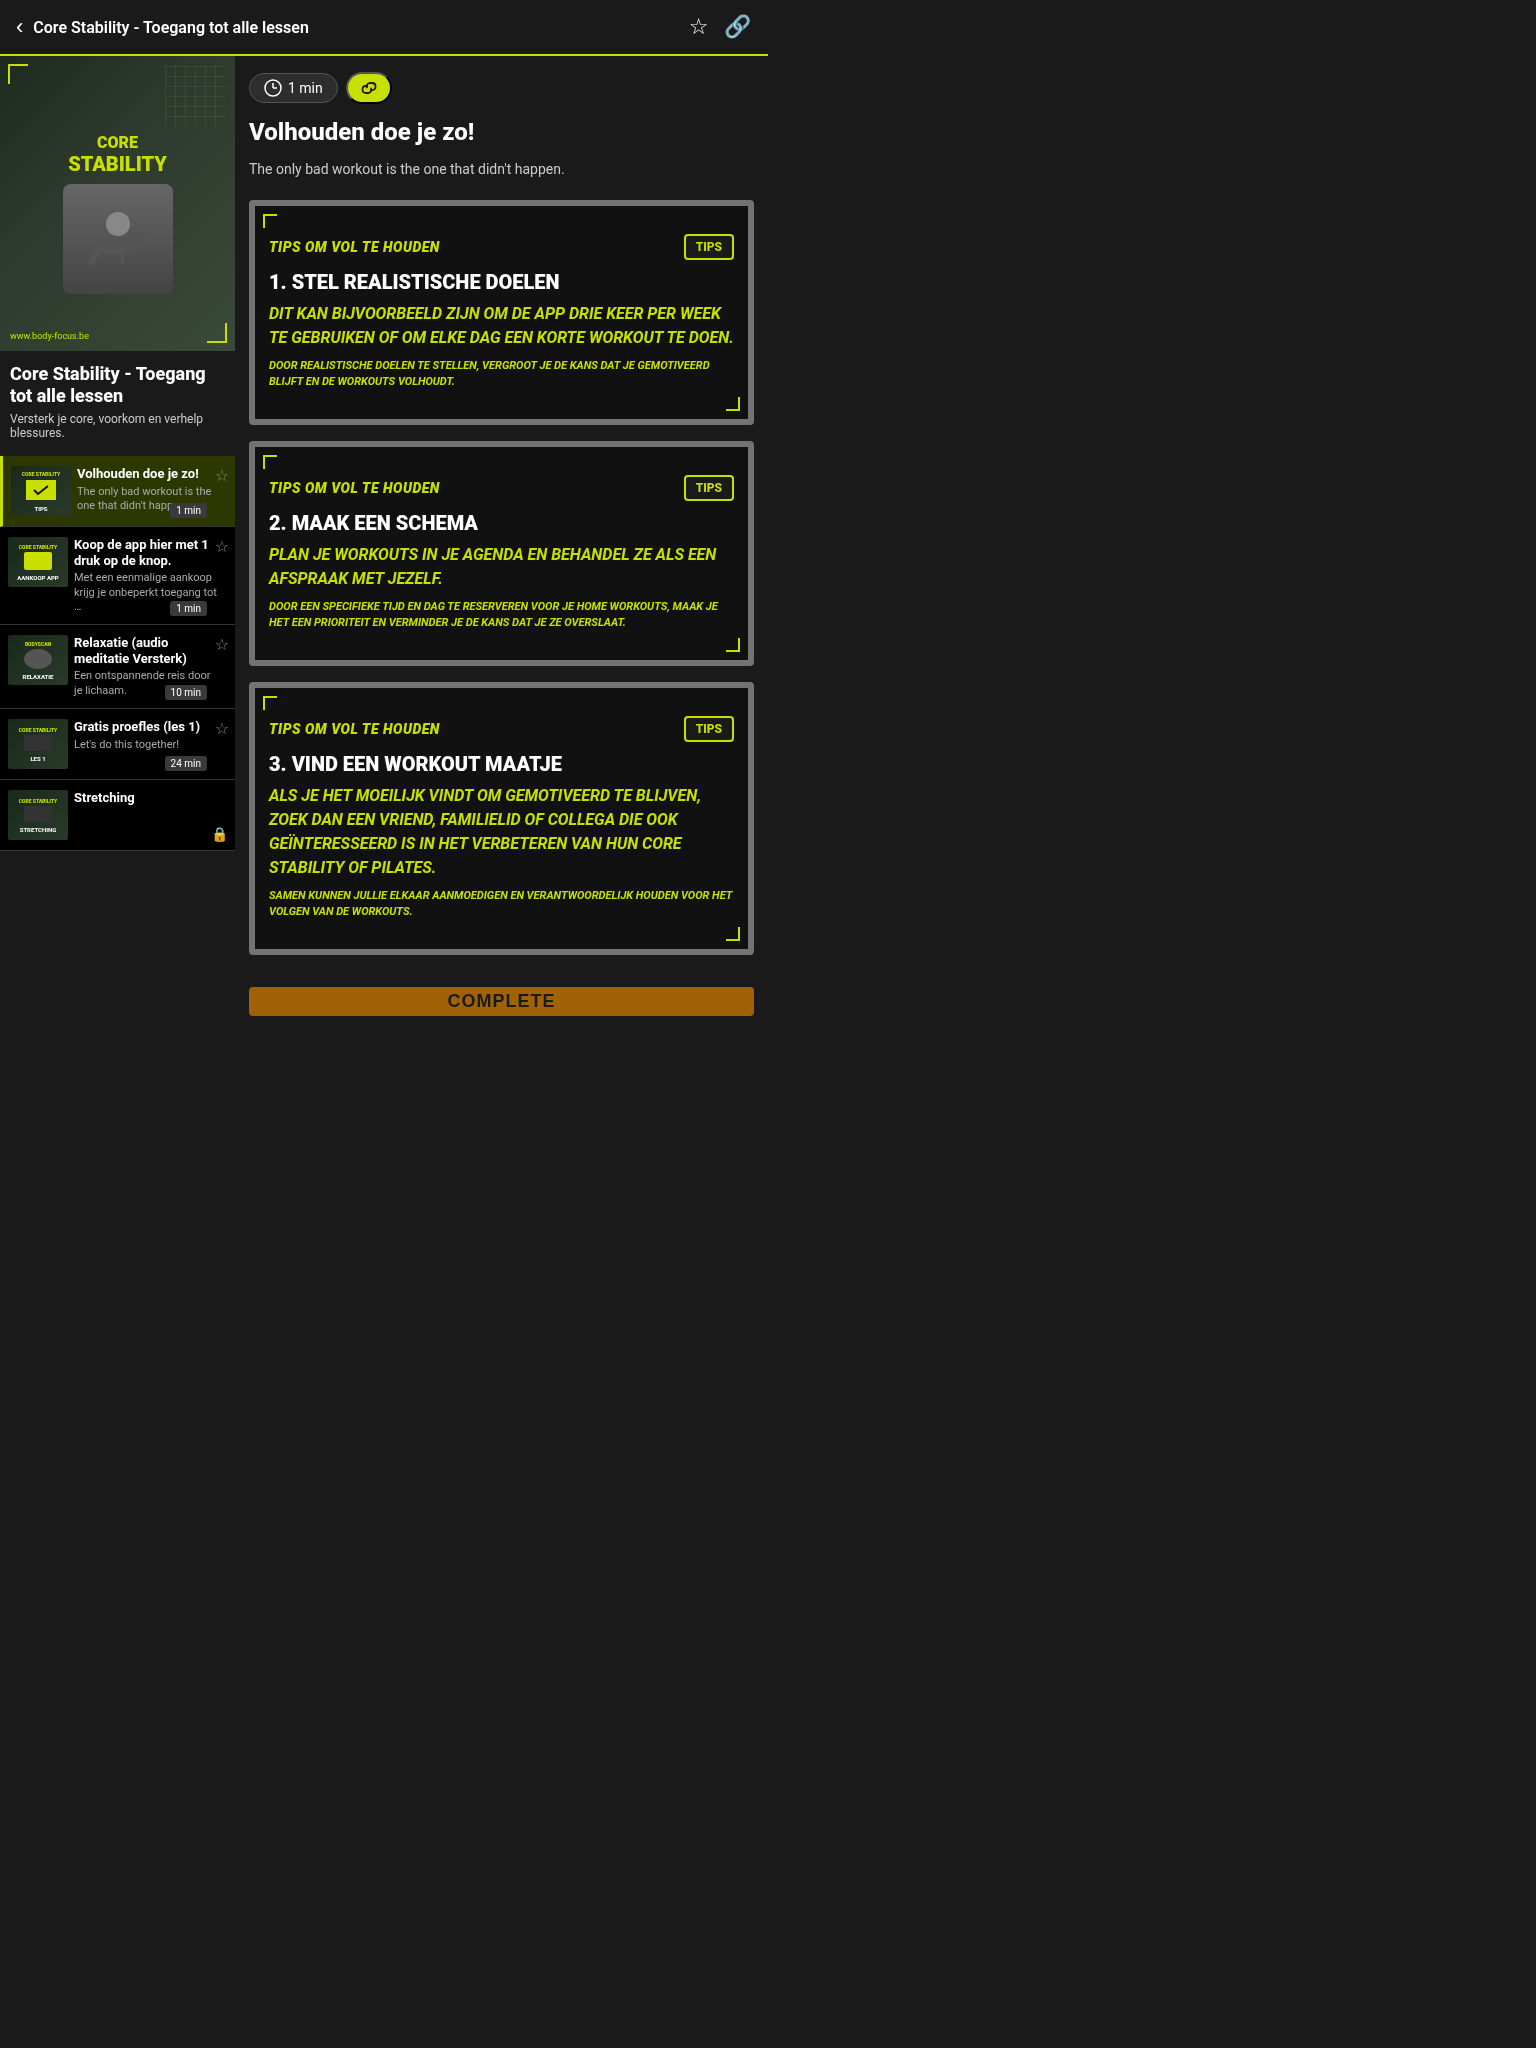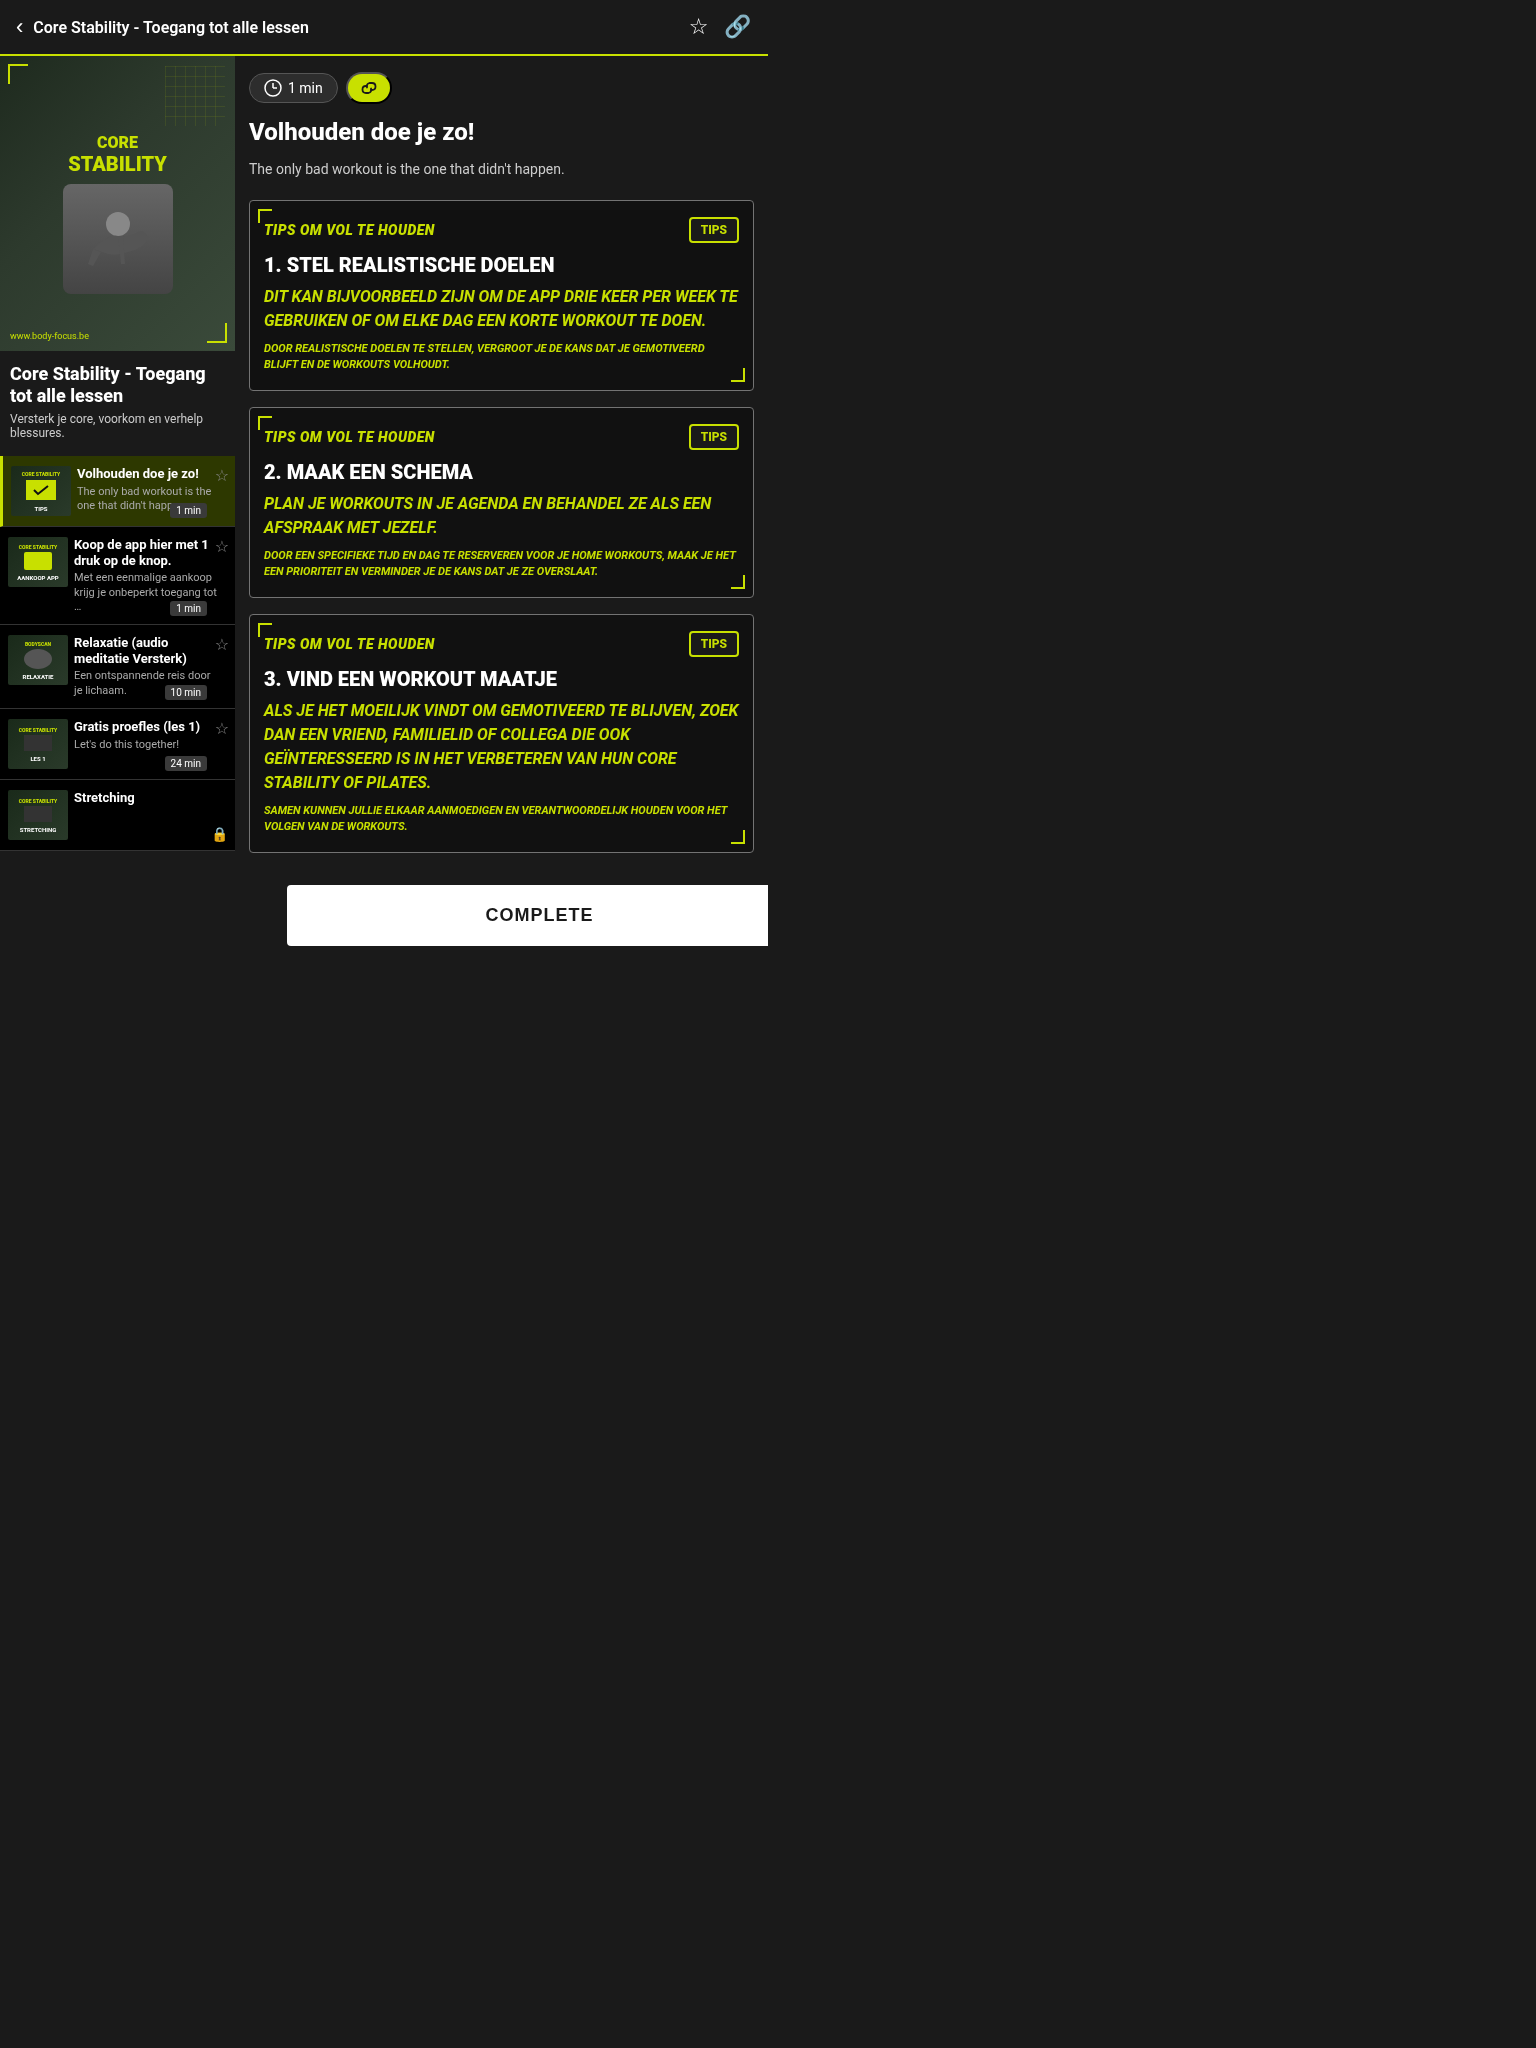--- a/index.html
+++ b/index.html
@@ -271,23 +271,23 @@
     .lesson-main-desc {
       font-size: 14px;
       color: #ccc;
       line-height: 1.5;
       margin-bottom: 20px;
     }
 
     
     .tips-card {
       background: #111;
-      border: 1px solid #737373;
+      border: 6px solid #737373;
       border-radius: 4px;
-      padding: 16px 14px;
+      padding: 28px 14px;
       margin-bottom: 16px;
       position: relative;
     }
     .tips-card-header {
       display: flex;
       align-items: center;
       justify-content: space-between;
       margin-bottom: 10px;
     }
     .tips-card-header-title {
@@ -345,33 +345,32 @@
       color: #c8e000;
       font-size: 11px;
       font-weight: 700;
       font-style: italic;
       text-transform: uppercase;
       line-height: 1.5;
     }
 
     
     .complete-btn {
-      background: #ffffff;
+      background: #a16207;
       color: #1a1a1a;
       font-size: 18px;
       font-weight: 900;
       border: none;
       border-radius: 4px;
       width: 100%;
-      padding: 20px;
+      padding: 4px;
       margin-top: 16px;
       cursor: pointer;
       text-transform: uppercase;
       letter-spacing: 1px;
-      margin-left: 38px;
     }
   </style>
 </head>
 <body>
 
 <div class="header">
   <div class="header-left">
     <button class="header-icon-btn back-icon">‹</button>
     <span class="header-title">Core Stability - Toegang tot alle lessen</span>
   </div>

